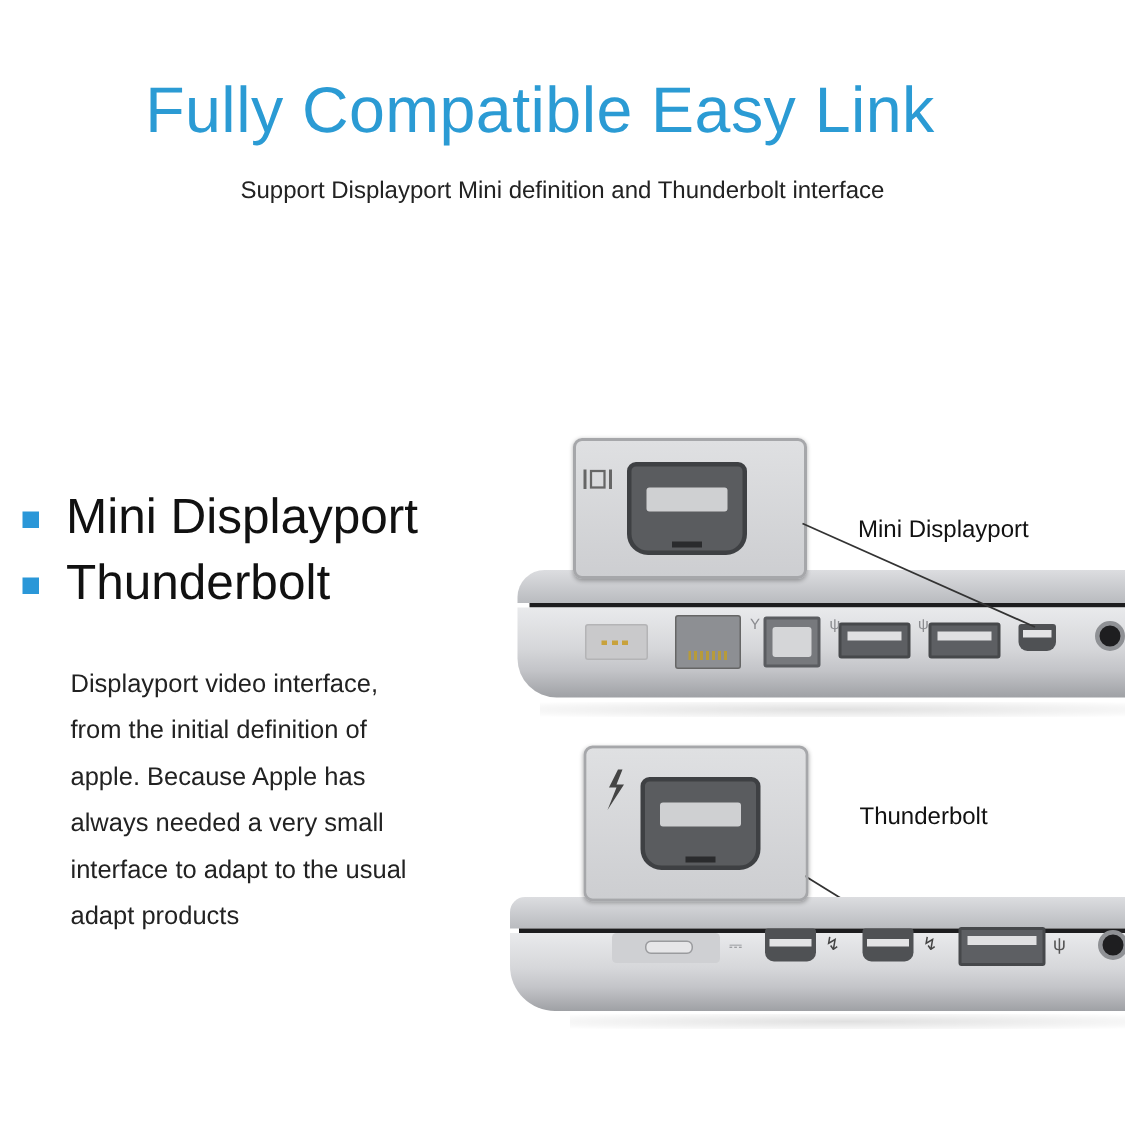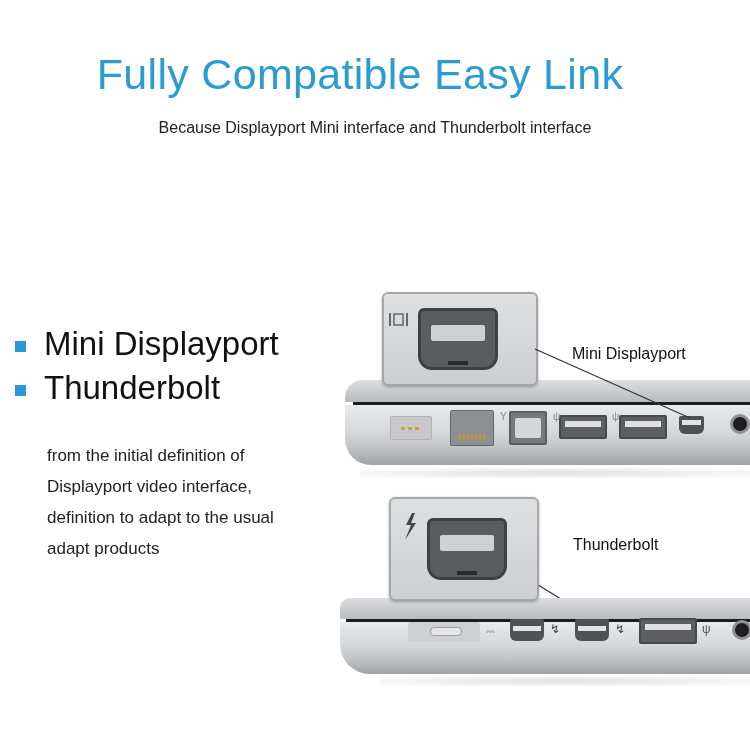--- a/index.html
+++ b/index.html
@@ -45,37 +45,39 @@
   .big-mdp .in { position:absolute; left:10px; right:10px; top:14px; height:16px; background:#cfd0d2; border-radius:2px; }
   .big-mdp .notch { position:absolute; left:50%; width:20px; margin-left:-10px; bottom:2px; height:4px; background:#2a2b2d; }
   .callout-icon { position:absolute; color:#555; }
   .callout-label { position:absolute; font-size:16px; color:#111; }
   svg.line { position:absolute; left:0; top:0; }
 </style>
 </head>
 <body>
 
 <div class="title">Fully Compatible Easy Link</div>
-<div class="subtitle">Because Displayport Mini interface and Thunderbolt interface</div>
+<div class="subtitle">Support Displayport Mini definition and Thunderbolt interface</div>
 
 <div class="bullets">
   <div class="bullet">
     <span class="sq"></span>
     <span class="bullet-label">Mini Displayport</span>
   </div>
   <div class="bullet">
     <span class="sq"></span>
     <span class="bullet-label">Thunderbolt</span>
   </div>
 </div>
 
 <div class="desc">
+  <div>Displayport video interface,</div>
   <div>from the initial definition of</div>
-  <div>Displayport video interface,</div>
-  <div>definition to adapt to the usual</div>
+  <div>apple. Because Apple has</div>
+  <div>always needed a very small</div>
+  <div>interface to adapt to the usual</div>
   <div>adapt products</div>
 </div>
 
 <div>
   <div class="lid" style="left:345px;top:380px;width:405px;height:22px;"></div>
   <div class="seam" style="left:353px;top:402px;width:397px;"></div>
   <div class="body-l" style="left:345px;top:405px;width:405px;height:60px;"></div>
   <div class="shadow" style="left:360px;top:468px;width:390px;"></div>
 
   <div class="port magsafe1" style="left:390px;top:416px;width:40px;height:22px;">

